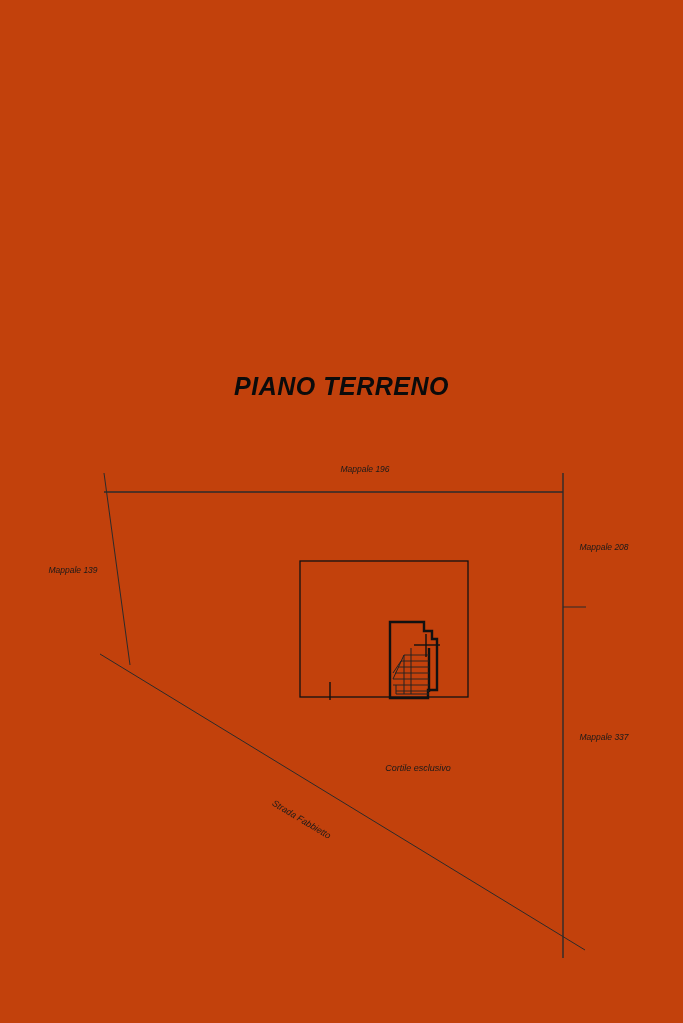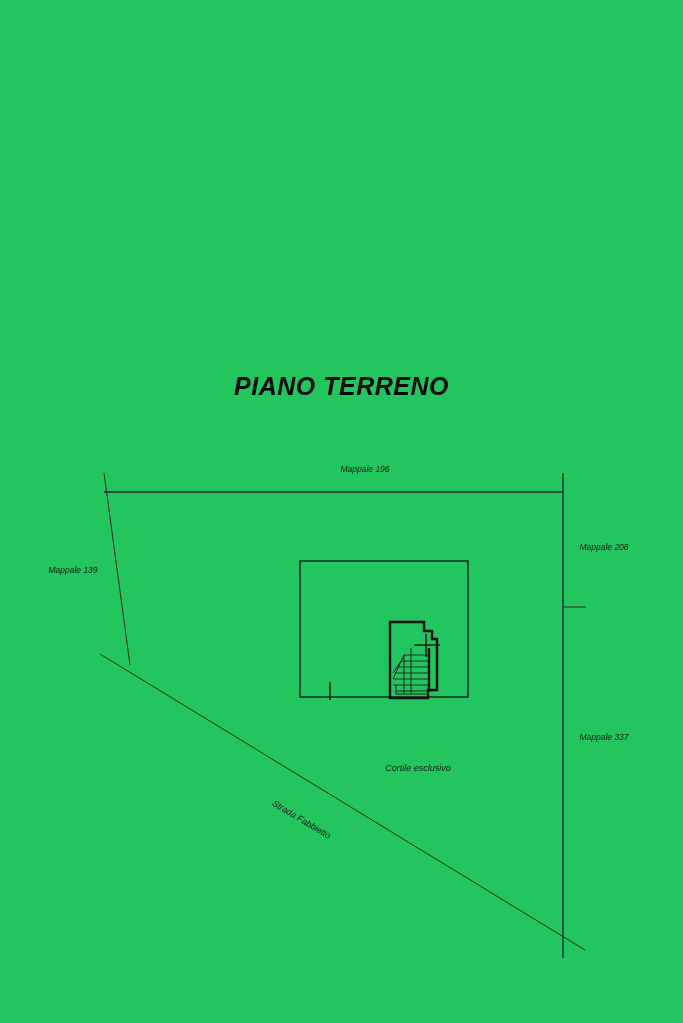--- a/index.html
+++ b/index.html
@@ -13,21 +13,21 @@
     height: 1023px;
     position: relative;
     font-family: "Liberation Sans", sans-serif;
     overflow: hidden;
   }
   #sheet {
     position: absolute;
     left: 0; top: 0;
     width: 683px;
     height: 1023px;
-    background: #22c55e;
+    background: #c2410c;
   }
   #plan-title {
     position: absolute;
     left: 0;
     top: 372px;
     width: 683px;
     text-align: center;
     font-family: "Liberation Sans", sans-serif;
     font-style: italic;
     font-weight: 700;

